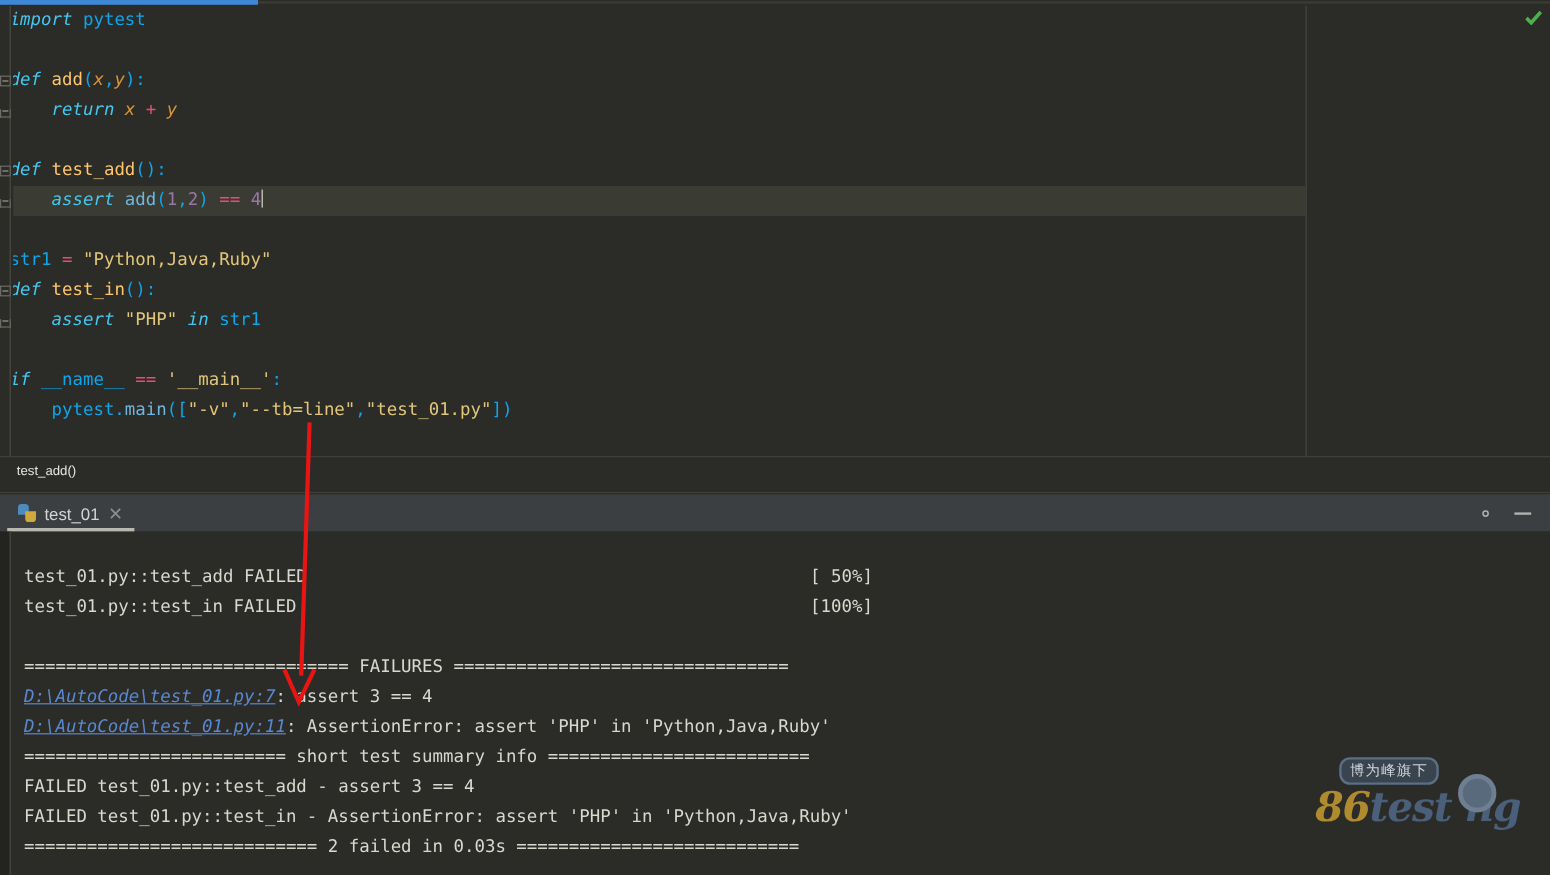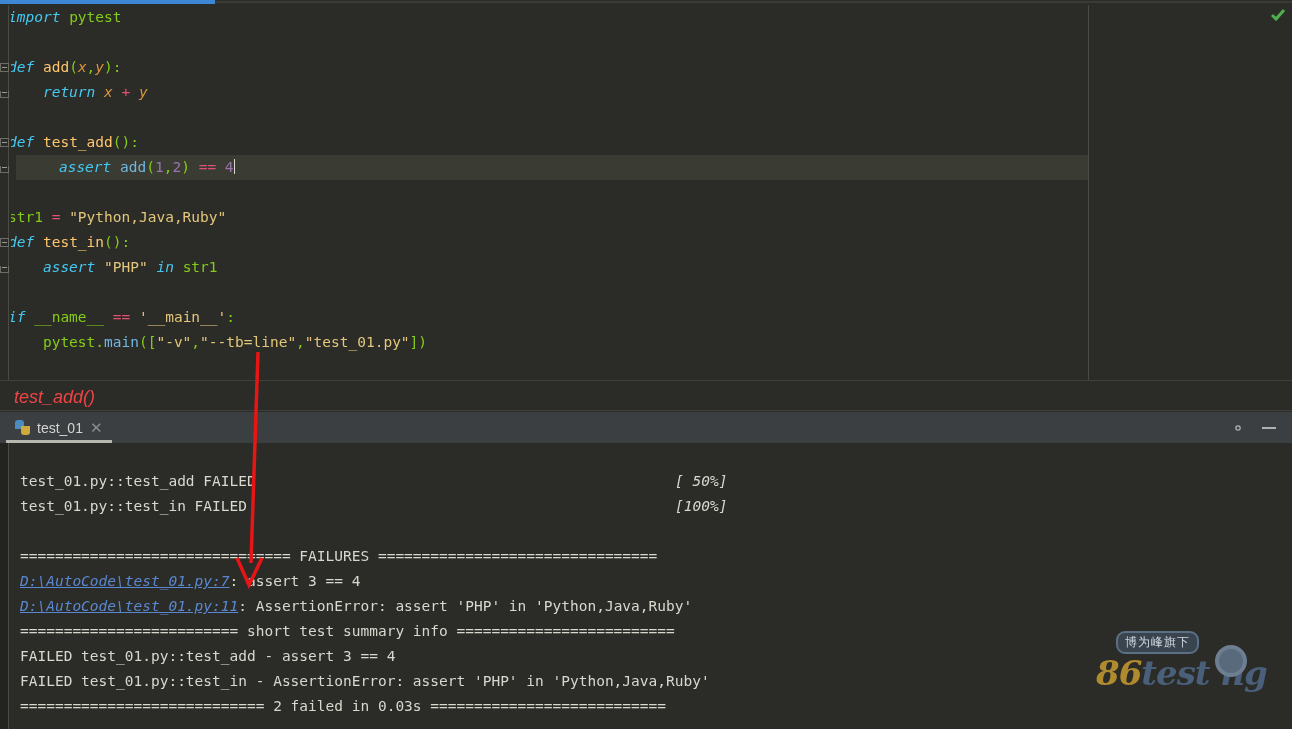--- a/index.html
+++ b/index.html
@@ -19,59 +19,59 @@
   .foldmark{position:absolute;left:0px;width:9px;height:9px;border:1px solid #6d6d66;
             background:#2b2b28;box-sizing:border-box;}
   .foldmark::after{content:"";position:absolute;left:1px;top:3px;width:5px;height:1px;background:#9a9a92;}
   .foldend{position:absolute;left:0px;width:9px;height:7px;border:1px solid #6d6d66;
            border-top:none;background:#2b2b28;box-sizing:border-box;}
   .foldend::after{content:"";position:absolute;left:1px;top:1px;width:5px;height:1px;background:#9a9a92;}
 
   .code{position:absolute;left:0;top:0;width:1088px;height:375px;
         font-size:14.5px;line-height:25px;white-space:pre;}
   .cline{position:absolute;left:0;width:1088px;height:25px;padding-left:8px;box-sizing:border-box;}
-  .cline.hl{background:#3a3b33;margin-left:16px;}
+  .cline.hl{background:#3a3b33;}
   .editor .rightpane{position:absolute;left:1089px;top:0;width:203px;height:375px;background:#2b2b28;}
   .editor .divider{position:absolute;left:1088px;top:0;width:1px;height:375px;background:#4b4b46;}
   .checkmark{position:absolute;right:7px;top:4px;width:14px;height:12px;}
   .kwi{color:#45c8f0;font-style:italic;}
   .fn{color:#ffc66d;}
   .num{color:#9876aa;}
   .str{color:#e2c77a;}
   .op{color:#e05270;}
   .param{color:#d9953a;font-style:italic;}
   .call{color:#70b7e0;}
-  .plain{color:#84cc16;}
+  .plain{color:#0ea5e9;}
   .caret{display:inline-block;width:1px;height:15px;background:#d8d8cf;vertical-align:-2px;}
 
   
   .breadcrumb{position:absolute;left:0;top:380px;width:1292px;height:31px;background:#2b2b28;
               border-top:1px solid #3f3f3b;border-bottom:1px solid #3f3f3b;box-sizing:border-box;}
-  .breadcrumb .bc-text{position:absolute;left:14px;top:6px;font-size:18px;color:#ef4444;
-                       font-family:"Liberation Sans",sans-serif;font-style:italic;}
+  .breadcrumb .bc-text{position:absolute;left:14px;top:6px;font-size:11px;color:#e5e5e5;
+                       font-family:"Liberation Sans",sans-serif;}
 
   
   .tabbar{position:absolute;left:0;top:412px;width:1292px;height:31px;background:#3c3f41;}
   .tab{position:absolute;left:6px;top:0;height:31px;display:flex;align-items:center;gap:7px;padding:0 9px;justify-content:center;}
   .tab .under{position:absolute;left:0;bottom:0;width:100%;height:3px;background:#b8b8b0;}
   .pyicon{position:relative;width:15px;height:15px;display:inline-block;}
   .pyicon .b1{position:absolute;left:0;top:0;width:9px;height:9px;background:#4b8bbe;border-radius:3px 3px 0 0;}
   .pyicon .b2{position:absolute;right:0;bottom:0;width:9px;height:9px;background:#cfa93b;border-radius:0 0 3px 3px;}
   .tab .tlabel{font-family:"Liberation Sans",sans-serif;font-size:14px;color:#d4d4d4;}
   .tab .tclose{font-family:"Liberation Sans",sans-serif;font-size:15px;color:#8d8d8d;cursor:pointer;}
   .tbtns{position:absolute;right:0;top:0;height:31px;display:flex;align-items:center;gap:14px;padding-right:14px;}
 
   
   .console{position:absolute;left:0;top:443px;width:1292px;height:286px;background:#2b2b28;}
   .cgutter{position:absolute;left:0;top:0;width:9px;height:286px;background:#232320;}
   .cgutter .cvl{position:absolute;left:8px;top:0;width:1px;height:286px;background:#4b4b46;}
   .out{position:absolute;left:20px;top:0;width:1260px;font-size:14.5px;line-height:25px;
        white-space:pre;color:#d8d8cf;}
   .oline{position:absolute;left:0;width:1240px;height:25px;}
-  .pct{position:absolute;font-style:italic;}
+  .pct{position:absolute;}
   .link{color:#5a88d0;text-decoration:underline;font-style:italic;}
 
   
   .arrow{position:absolute;left:0;top:0;width:1292px;height:729px;pointer-events:none;}
 
   
   .wm{position:absolute;left:1096px;top:631px;width:190px;height:92px;}
   .wm .badge{position:absolute;left:20px;top:0px;padding:1px 7px;border:2px solid #5b6f85;
              border-radius:9px;background:#3a444f;color:#cfd6de;font-size:12px;
              font-family:"DejaVu Sans",sans-serif;letter-spacing:1px;}

